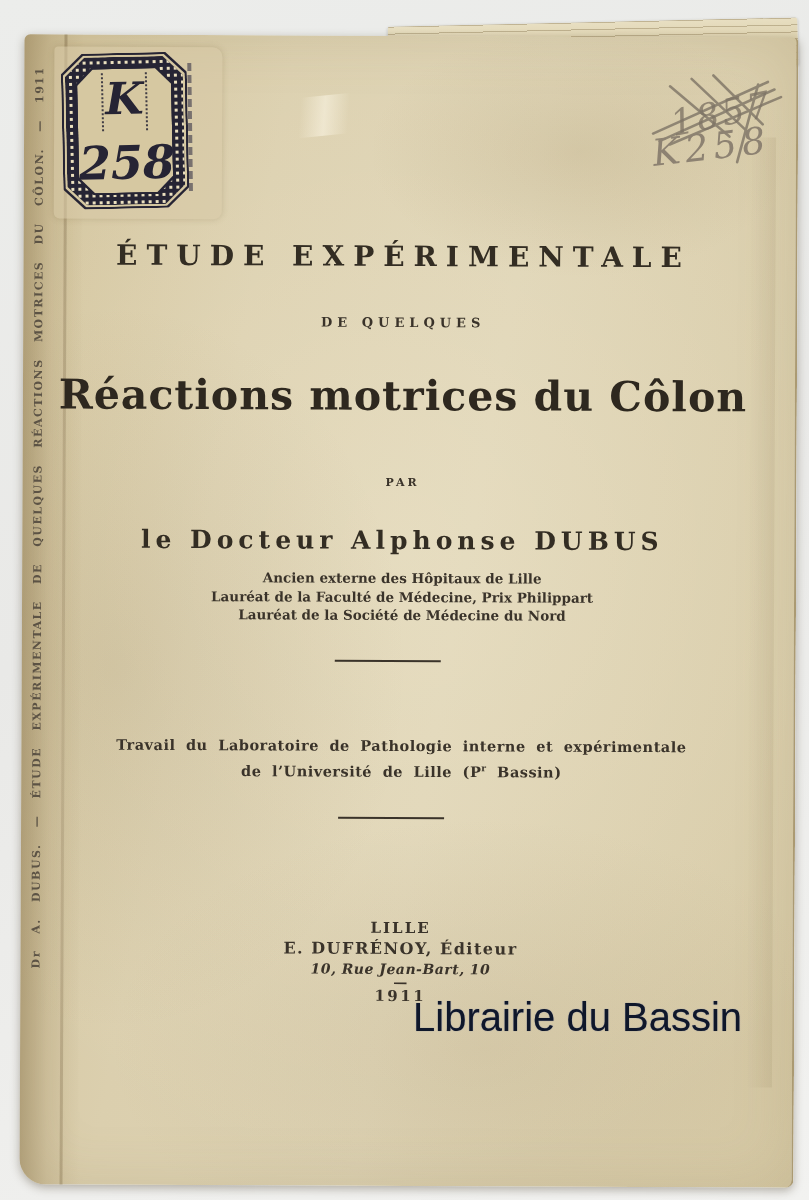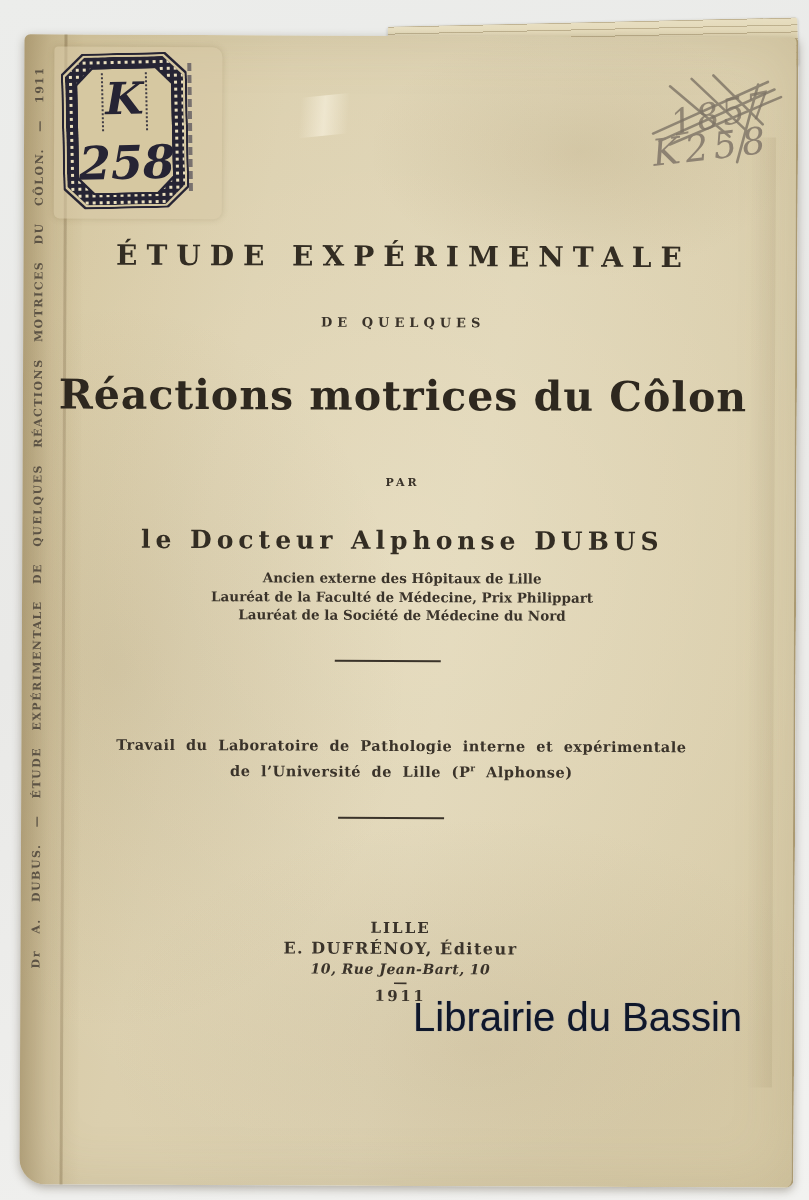--- a/index.html
+++ b/index.html
@@ -191,21 +191,21 @@
     <div class="tp-line credentials">
       <div>Ancien externe des Hôpitaux de Lille</div>
       <div>Lauréat de la Faculté de Médecine, Prix Philippart</div>
       <div>Lauréat de la Société de Médecine du Nord</div>
     </div>
 
     <div class="rule rule1"></div>
 
     <div class="tp-line lab-work">
       <div>Travail du Laboratoire de Pathologie interne et expérimentale</div>
-      <div><span>de l’Université de Lille (P</span><sup>r</sup><span> Alphonse)</span></div>
+      <div><span>de l’Université de Lille (P</span><sup>r</sup><span> Bassin)</span></div>
     </div>
 
     <div class="rule rule2"></div>
 
     <div class="tp-line city">LILLE</div>
     <div class="tp-line publisher">E. DUFRÉNOY, Éditeur</div>
     <div class="tp-line address">10, Rue Jean-Bart, 10</div>
     <div class="tp-line divider">—</div>
     <div class="tp-line year">1911</div>
   </div>

